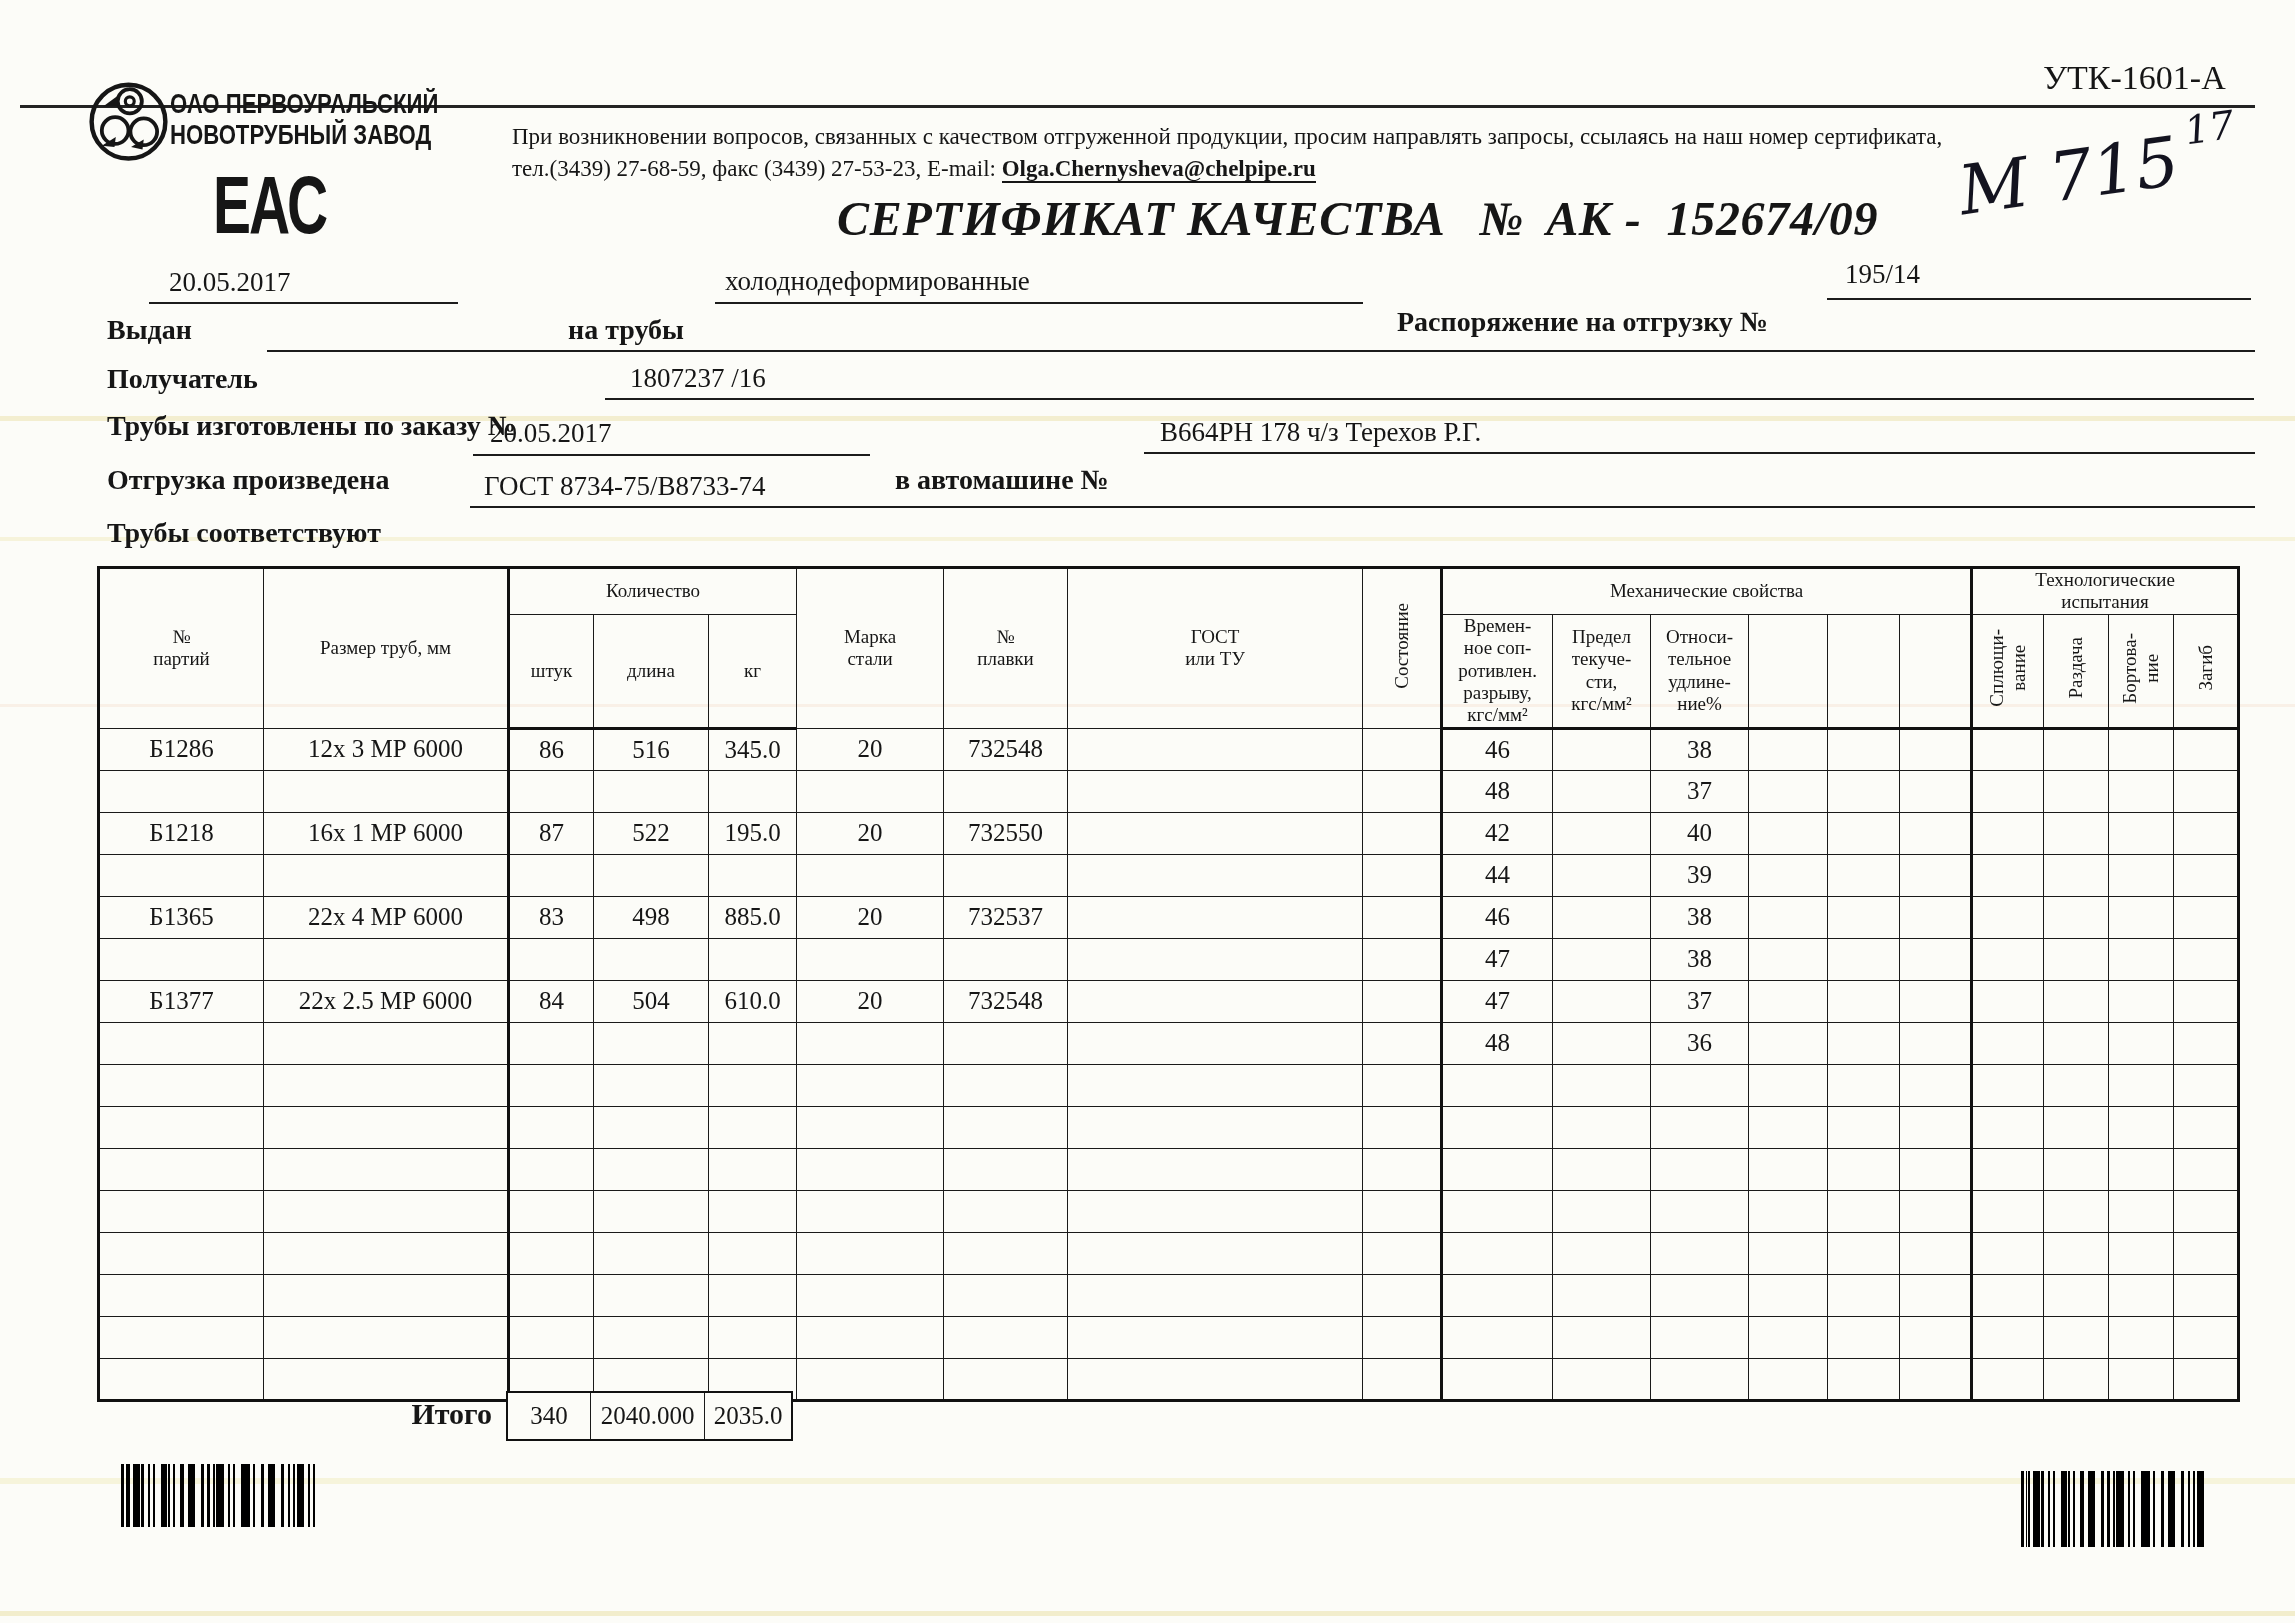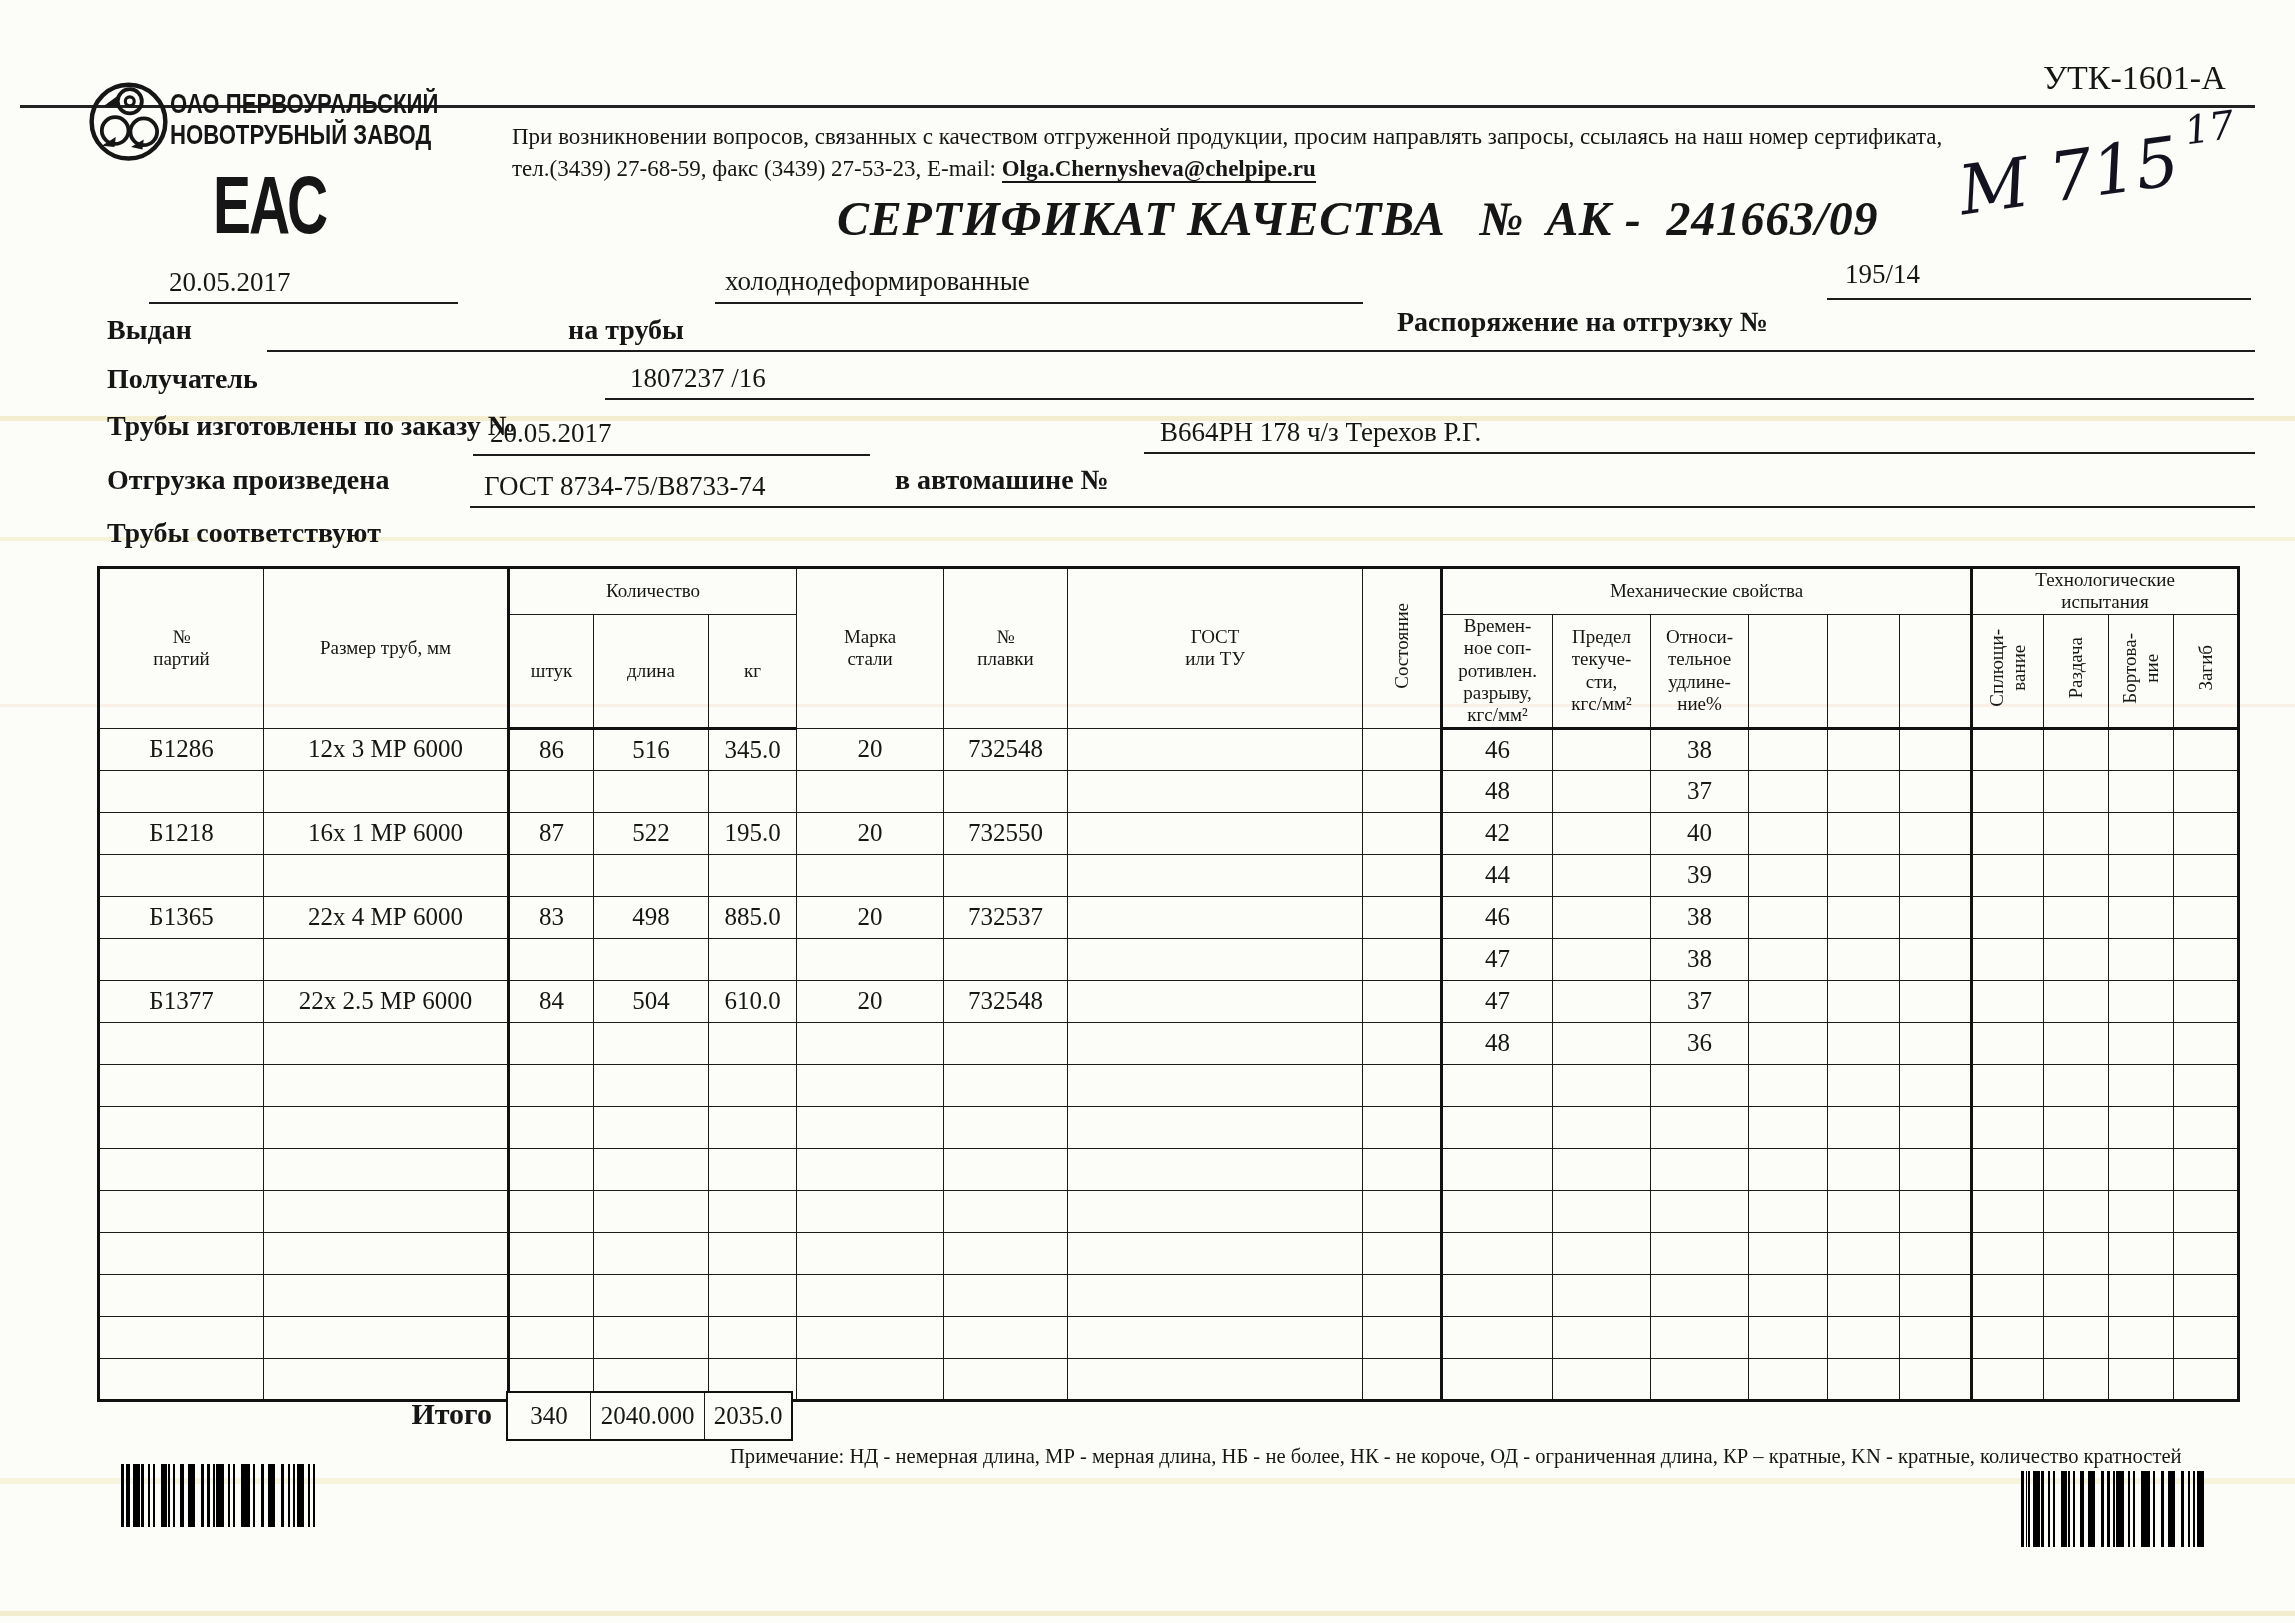--- a/index.html
+++ b/index.html
@@ -143,21 +143,21 @@
   <div class="abs addr2 z">При возникновении вопросов, связанных с качеством отгруженной продукции, просим направлять запросы, ссылаясь на наш номер сертификата,</div>
   <div class="abs addr3 z">
     <span>тел.(3439) 27-68-59, факс (3439) 27-53-23,  E-mail: </span><span class="email">Olga.Chernysheva@chelpipe.ru</span>
   </div>
 
   <div class="abs form-code z">УТК-1601-А</div>
 
   <div class="abs eac z">ЕАС</div>
 
   <div class="abs title z">
-    <span>СЕРТИФИКАТ КАЧЕСТВА</span><span class="gap1">№</span><span class="gap2">АК -</span><span class="gap3">241663/09</span>
+    <span>СЕРТИФИКАТ КАЧЕСТВА</span><span class="gap1">№</span><span class="gap2">АК -</span><span class="gap3">152674/09</span>
   </div>
 
   <div class="abs handwritten z">
     <span>М 715</span><span class="sup">17</span>
   </div>
 
   <div class="abs lbl z" style="left:107px;top:272px;">Выдан</div>
   <div class="abs val z" style="left:169px;top:267px;">20.05.2017</div>
   <div class="uline" style="left:149px;top:302px;width:309px;"></div>
   <div class="abs lbl z" style="left:568px;top:272px;">на трубы</div>
@@ -593,19 +593,18 @@
       </tbody>
   </table>
 
   <div class="abs totals-label z">Итого</div>
   <div class="totals">
     <div class="tcell tc-pcs">340</div>
     <div class="tcell tc-m">2040.000</div>
     <div class="tcell tc-kg">2035.0</div>
   </div>
 
-  <div class="abs note z">Примечание: НД - немерная длина, МР - мерная длина, НБ - не более, НК - не короче, ОД - ограниченная длина, КР – кратные, KN - кратные, количество кратностей</div>
 
   <div class="abs barcode bc-left"></div>
   <div class="abs barcode bc-right"></div>
 
 </div>
 
 
 </body></html>

